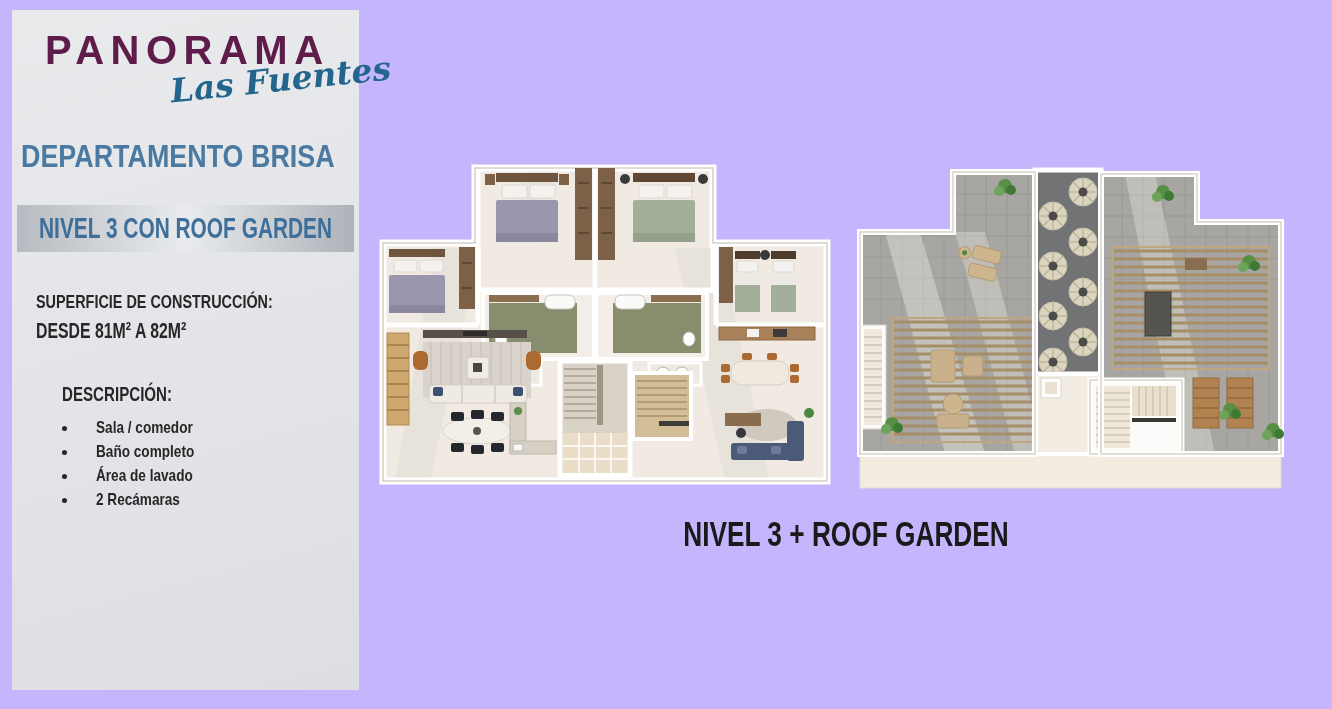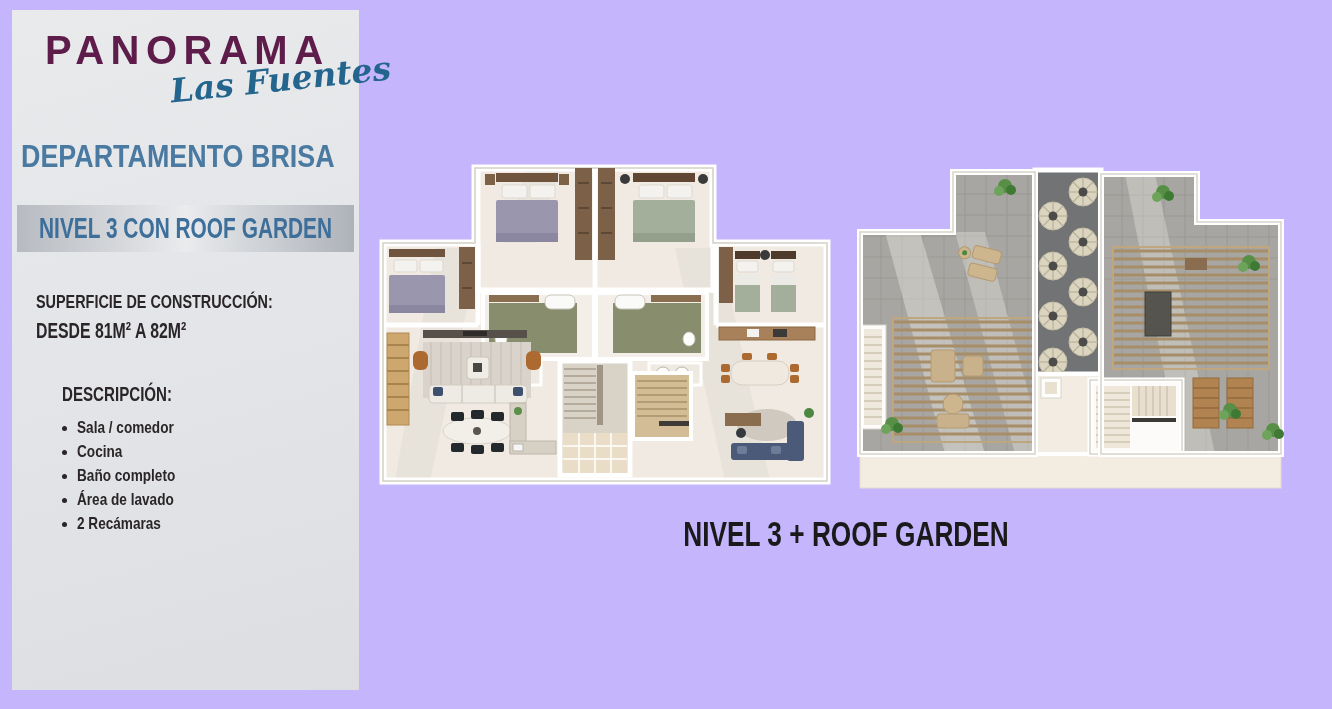--- a/index.html
+++ b/index.html
@@ -25,21 +25,21 @@
                    transform:scaleX(.80);transform-origin:0 50%;display:inline-block;}
   .surface .s-line1{font-size:22px;font-weight:700;white-space:nowrap;margin-top:4px;
                     transform:scaleX(.72);transform-origin:0 50%;display:inline-block;}
   .surface .s-line2{font-size:18px;font-weight:700;white-space:nowrap;margin-top:5px;
                     transform:scaleX(.76);transform-origin:0 50%;display:inline-block;}
   .surface > div{line-height:24px;}
   .desc{position:absolute;left:26px;top:372px;color:#2a2527;margin-left:24px;}
   .desc .d-head{font-size:21px;font-weight:700;white-space:nowrap;
                 transform:scaleX(.72);transform-origin:0 50%;display:inline-block;}
   .desc ul{list-style:none;margin:10px 0 0 0;padding:0;}
-  .desc li{display:flex;align-items:center;height:24px;}
+  .desc li{display:flex;align-items:center;height:24px;gap:19px;}
   .desc .dot{width:5px;height:5px;border-radius:50%;background:#2a2527;
              margin-right:10px;flex:0 0 auto;}
   .desc li span.txt{font-size:17px;font-weight:700;white-space:nowrap;
                     transform:scaleX(.80);transform-origin:0 50%;display:inline-block;}
   
   .plan-left{position:absolute;left:375px;top:163px;}
   .plan-right{position:absolute;left:845px;top:162px;}
   .caption{position:absolute;left:546px;top:514px;width:600px;text-align:center;
            font-size:35px;font-weight:700;color:#1a1a1a;}
   .caption span{display:inline-block;transform:scaleX(.75);transform-origin:50% 50%;
@@ -63,24 +63,20 @@
     </div>
     <div class="desc">
       <span class="d-head">DESCRIPCIÓN:</span>
       <ul>
         <li>
             <span class="dot"></span>
             <span class="txt">Sala / comedor</span>
           </li>
         <li>
             <span class="dot"></span>
-            <span class="txt">Cocina</span>
-          </li>
-        <li>
-            <span class="dot"></span>
             <span class="txt">Baño completo</span>
           </li>
         <li>
             <span class="dot"></span>
             <span class="txt">Área de lavado</span>
           </li>
         <li>
             <span class="dot"></span>
             <span class="txt">2 Recámaras</span>
           </li>

